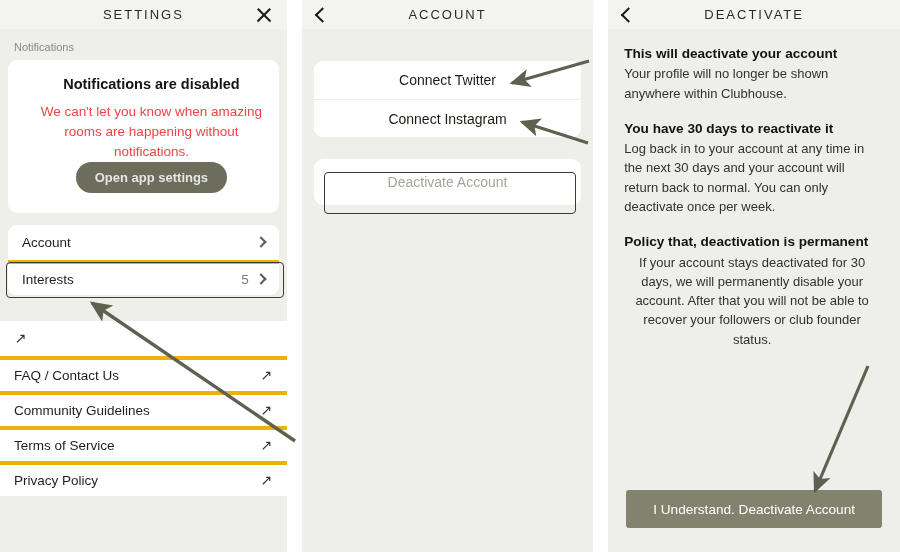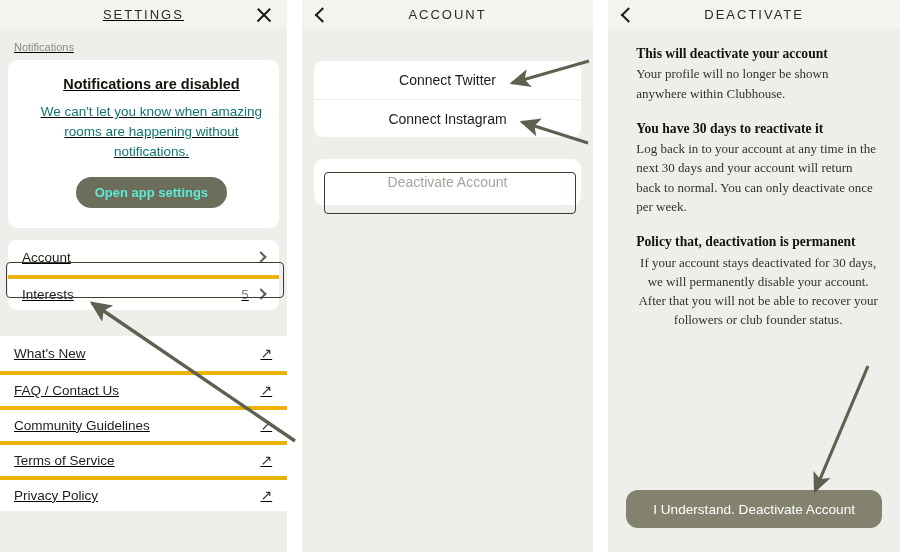--- a/index.html
+++ b/index.html
@@ -20,21 +20,21 @@
     background: #ffffff;
   }
 
   
   .panel {
     position: relative;
     height: 552px;
     background: #eeeeea;
     overflow: hidden;
   }
-  .panel-1 { width: 290px; text-decoration: underline; }
+  .panel-1 { width: 290px; }
   .gap { width: 15px; height: 552px; background: #ffffff; }
   .panel-2 { width: 295px; }
   .panel-3 { width: 295px; }
 
   
   .nav-bar {
     position: relative;
     height: 29px;
     background: #f3f3ef;
     display: flex;
@@ -103,28 +103,27 @@
     text-align: center;
   }
   .notif-title {
     font-size: 14.5px;
     font-weight: bold;
     color: #15150f;
     margin-bottom: 10px;
   }
   .notif-body {
     font-size: 13.5px;
-    color: #0f766e;
+    color: #ef4444;
     line-height: 1.48;
   }
   .open-settings-btn {
     display: inline-block;
-    margin-top: 15px;
     background: #6d6d5c;
-    color: #5eead4;
+    color: #e5e5e5;
     font-size: 13px;
     font-weight: bold;
     padding: 8px 19px;
     border-radius: 17px;
     border: none;
     cursor: pointer;
     font-family: "Liberation Sans", sans-serif;
   }
 
   .list-card {
@@ -217,22 +216,21 @@
     border: none;
     padding: 7px 0;
     width: 100%;
     text-align: center;
     cursor: pointer;
     font-family: "Liberation Sans", sans-serif;
   }
 
   
   .p3-content {
-    padding: 16px 20px 0 28px;
-    font-family: Liberation Serif, serif;
+    padding: 16px 20px 0 16px;
   }
   .p3-h {
     font-size: 13.6px;
     font-weight: bold;
     color: #14140f;
     line-height: 1.28;
     margin-bottom: 2px;
   }
   .p3-p {
     font-size: 13px;
@@ -245,21 +243,21 @@
   .understand-btn {
     position: absolute;
     left: 18px;
     right: 18px;
     bottom: 24px;
     height: 38px;
     background: #82826e;
     color: #ffffff;
     font-size: 13.6px;
     border: none;
-    border-radius: 12px;
+    border-radius: 3px;
     cursor: pointer;
     font-family: "Liberation Sans", sans-serif;
   }
 
   
   .anno-layer {
     position: absolute;
     left: 0; top: 0;
     width: 900px; height: 552px;
     pointer-events: none;
@@ -295,21 +293,20 @@
         <span class="row-label">Interests</span>
         <span class="row-value">5</span>
         <span class="chev"></span>
       </div>
     </div>
 
     <div class="spacer-gap"></div>
 
     <div class="list-card plain">
       <div class="row">
-        <span class="row-label">What's New</span>
         <span class="extlink">↗</span>
       </div>
       <div class="row">
         <span class="row-label">FAQ / Contact Us</span>
         <span class="extlink">↗</span>
       </div>
       <div class="row">
         <span class="row-label">Community Guidelines</span>
         <span class="extlink">↗</span>
       </div>

